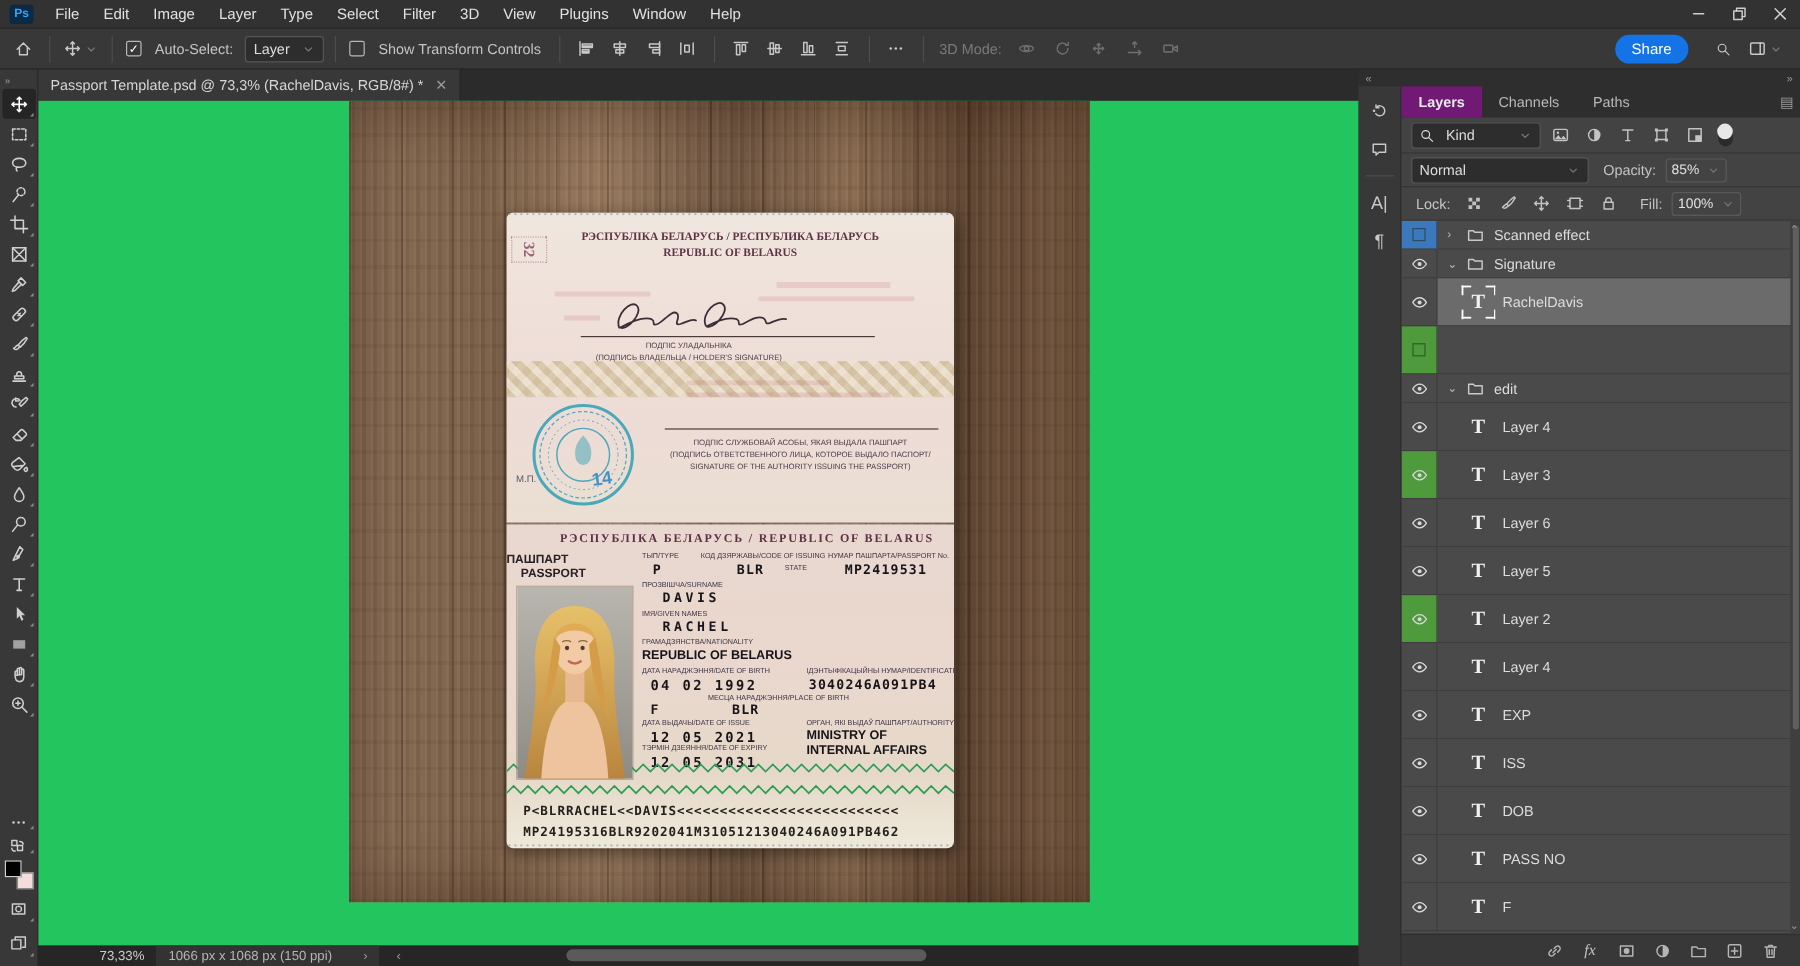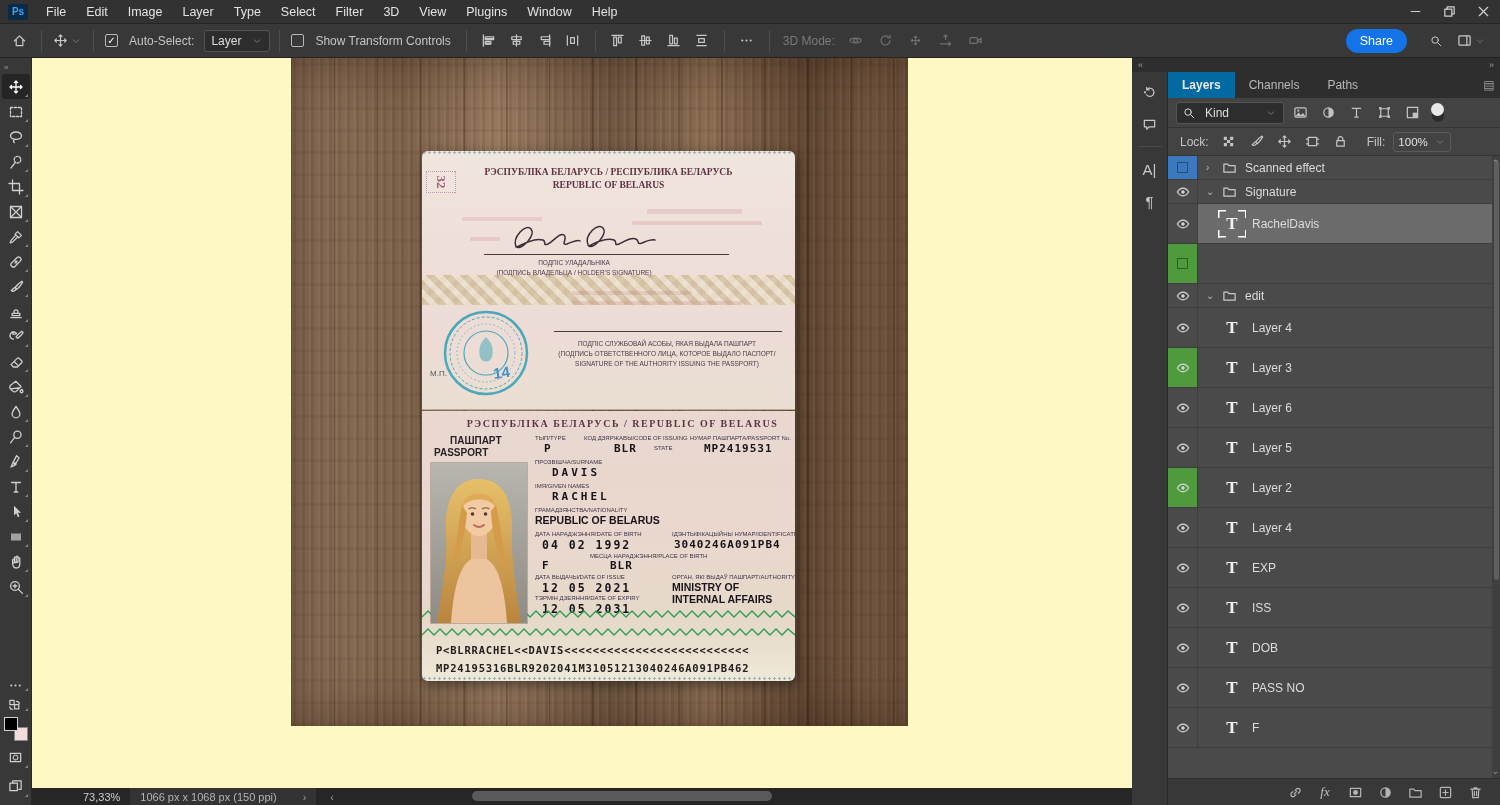--- a/index.html
+++ b/index.html
@@ -54,21 +54,21 @@
   .swatches { position:relative; width:24px; height:24px; }
   .swatch-bg { position:absolute; right:0; bottom:0; width:14px; height:14px; background:#f3dcdc; border:1px solid #888; }
   .swatch-fg { position:absolute; left:0; top:0; width:14px; height:14px; background:#000; border:1px solid #cfcfcf; }
 
   
   .center { flex:1; display:flex; flex-direction:column; min-width:0; }
   .tabbar { height:26px; background:#2b2b2b; display:flex; align-items:flex-end; }
   .doc-tab { height:26px; background:#383838; color:#d6d6d6; display:flex; align-items:center;
     padding:0 10px; font-size:12px; gap:10px; border-right:1px solid #222; }
   .tab-close { color:#9a9a9a; font-size:12px; }
-  .canvas { flex:1; background:#fef9c3; position:relative; overflow:hidden; }
+  .canvas { flex:1; background:#22c55e; position:relative; overflow:hidden; }
 
   
   .wood { position:absolute; left:259px; top:0; width:617px; height:668px;
     background:
       repeating-linear-gradient(90deg, rgba(30,15,5,.25) 0 1.5px, rgba(0,0,0,0) 1.5px 43px),
       repeating-linear-gradient(90deg, rgba(255,255,255,.06) 0 2px, rgba(0,0,0,.05) 2px 5px, rgba(255,255,255,.02) 5px 9px),
       linear-gradient(90deg,#8d7058 0%, #7b5f47 18%, #96775c 34%, #6f5540 52%, #8a6b50 68%, #5e4430 84%, #7b5d44 100%);
     box-shadow:inset 0 0 60px rgba(40,20,8,.5); }
   .wood::after { content:""; position:absolute; inset:0;
     background:repeating-linear-gradient(0deg, rgba(60,35,18,.08) 0 3px, rgba(0,0,0,0) 3px 22px); }
@@ -114,21 +114,21 @@
   .rs-body { flex:1; display:flex; min-height:0; }
   .panelstrip { width:36px; background:#383838; border-right:1px solid #2a2a2a; display:flex;
     flex-direction:column; align-items:center; padding-top:6px; gap:4px; }
   .strip-btn { width:28px; height:28px; display:flex; align-items:center; justify-content:center;
     color:#c8c8c8; border-radius:3px; font-size:15px; }
   .strip-sep { width:24px; height:1px; background:#4c4c4c; margin:4px 0; }
 
   .panels { flex:1; display:flex; flex-direction:column; min-width:0; background:#383838; }
   .ptabs { height:26px; background:#2e2e2e; display:flex; align-items:stretch; }
   .ptab { padding:0 14px; display:flex; align-items:center; color:#b9b9b9; font-size:12px; }
-  .ptab.active { background:#0369a1; color:#e8e8e8; font-weight:bold; }
+  .ptab.active { background:#701a75; color:#e8e8e8; font-weight:bold; }
   .ptab-menu { margin-left:auto; width:22px; display:flex; align-items:center; justify-content:center; color:#9a9a9a; }
 
   .filterrow, .blendrow, .lockrow { display:flex; align-items:center; padding:0 8px; gap:4px;
     background:#434343; border-bottom:1px solid #353535; }
   .filterrow { height:30px; } .blendrow { height:28px; } .lockrow { height:28px; }
   .kind-select { flex:0 0 108px; }
   .mini-btn { width:24px; height:22px; display:flex; align-items:center; justify-content:center;
     color:#c3c3c3; border-radius:3px; }
   .toggle-pin { width:12px; height:18px; background:#2b2b2b; border-radius:6px; position:relative; margin-left:4px; }
   .toggle-pin::before { content:""; position:absolute; top:-1px; left:-1px; width:13px; height:13px;
@@ -607,20 +607,26 @@
               <svg width="15" height="15" viewBox="0 0 16 16">
                 <rect x="2" y="4.5" width="8" height="8"></rect>
                 <path d="M5 4.5V2h9v9h-2.5"></path>
               </svg>
             </span>
           </div>
       </div>
     </div>
 
     <div class="center">
+      <div class="tabbar">
+        <div class="doc-tab">
+          <span>Passport Template.psd @ 73,3% (RachelDavis, RGB/8#) *</span>
+          <span class="tab-close">✕</span>
+        </div>
+      </div>
 
       <div class="canvas">
         <div class="wood">
           <div class="passport">
 
             <div class="ppage top">
               <div class="perf" style="top:0"></div>
               <div class="pnum32">32</div>
               <div class="ptitle" style="margin-top:16px;font-size:9.5px">РЭСПУБЛІКА БЕЛАРУСЬ / РЕСПУБЛИКА БЕЛАРУСЬ</div>
               <div class="ptitle" style="margin-top:3px;font-size:9.5px">REPUBLIC OF BELARUS</div>
@@ -653,21 +659,21 @@
                 <div>ПОДПІС СЛУЖБОВАЙ АСОБЫ, ЯКАЯ ВЫДАЛА ПАШПАРТ</div>
                 <div>(ПОДПИСЬ ОТВЕТСТВЕННОГО ЛИЦА, КОТОРОЕ ВЫДАЛО ПАСПОРТ/</div>
                 <div>SIGNATURE OF THE AUTHORITY ISSUING THE PASSPORT)</div>
               </div>
               <div class="ghost" style="left:150px;top:140px;width:120px;height:4px"></div>
               <div class="ghost" style="left:150px;top:150px;width:170px;height:4px"></div>
             </div>
 
             <div class="ppage bottom">
               <div class="ptitle" style="margin-top:7px;font-size:10px;letter-spacing:1.5px">РЭСПУБЛІКА БЕЛАРУСЬ / REPUBLIC OF BELARUS</div>
-              <div class="dval sans" style="left:28px;top:24px;font-size:10px;color:#2a2028">ПАШПАРТ</div>
+              <div class="dval sans" style="left:0;top:24px;font-size:10px;color:#2a2028">ПАШПАРТ</div>
               <div class="dval sans" style="left:12px;top:36px;font-size:10px;color:#2a2028">PASSPORT</div>
 
               <svg class="photo" viewBox="0 0 96 160">
                 <defs>
                   <linearGradient id="bgG" x1="0" y1="0" x2="0" y2="1">
                     <stop offset="0" stop-color="#b9b5af"></stop>
                       <stop offset="1" stop-color="#8e8a84"></stop>
                   </linearGradient>
                   <linearGradient id="hairG" x1="0" y1="0" x2="0" y2="1">
                     <stop offset="0" stop-color="#e7c06a"></stop>
@@ -837,20 +843,39 @@
                 <span class="ico">
                   <svg width="15" height="15" viewBox="0 0 16 16">
                     <rect x="2.5" y="2.5" width="11" height="11"></rect>
                     <rect x="8.2" y="8.2" width="5.3" height="5.3" fill="currentColor" stroke="none"></rect>
                   </svg>
                 </span>
               </div>
             <div class="toggle-pin"></div>
           </div>
 
+          <div class="blendrow">
+            <div class="select-box" style="flex:0 0 148px;justify-content:space-between">
+              <span>Normal</span>
+              <span class="ico dim">
+                  <svg width="12" height="12" viewBox="0 0 16 16">
+                    <path d="M4.5 6.5 8 10l3.5-3.5"></path>
+                  </svg>
+                </span>
+            </div>
+            <span class="ob-label" style="margin-left:8px">Opacity:</span>
+            <div class="val-box">
+              <span>85%</span>
+              <span class="ico dim">
+                  <svg width="12" height="12" viewBox="0 0 16 16">
+                    <path d="M4.5 6.5 8 10l3.5-3.5"></path>
+                  </svg>
+                </span>
+            </div>
+          </div>
 
           <div class="lockrow">
             <span class="ob-label">Lock:</span>
             <div class="mini-btn">
                 <span class="ico">
                   <svg width="15" height="15" viewBox="0 0 16 16">
                     <path d="M3 3h3.3v3.3H3zM9.7 3H13v3.3H9.7zM6.3 6.3h3.4v3.4H6.3zM3 9.7h3.3V13H3zM9.7 9.7H13V13H9.7z" fill="currentColor" stroke="none"></path>
                   </svg>
                 </span>
               </div>

